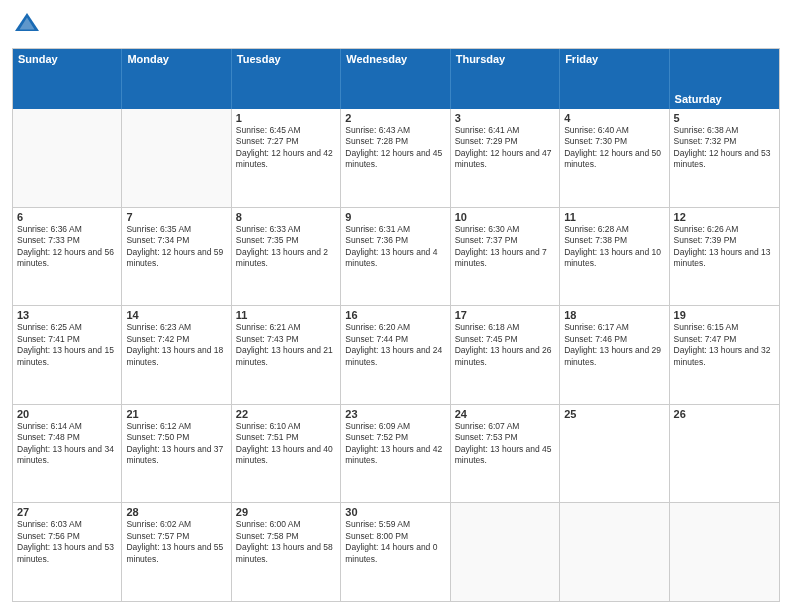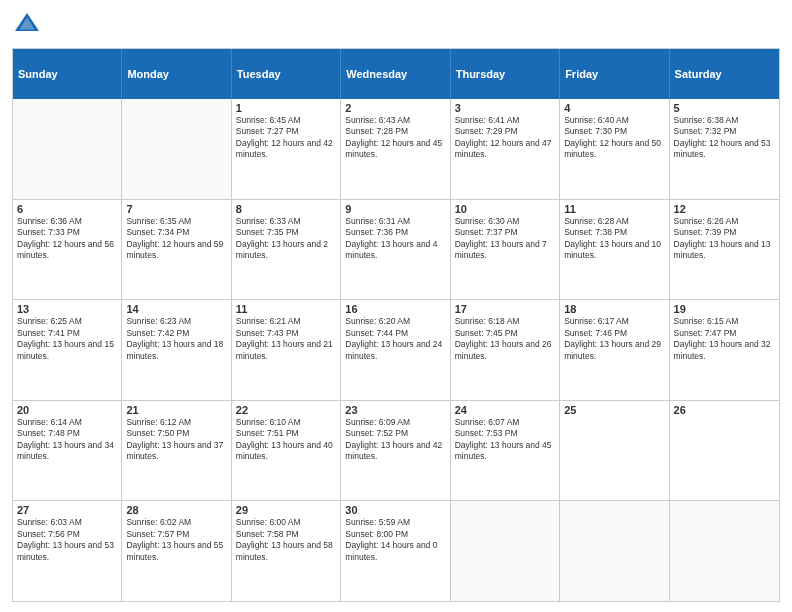--- a/index.html
+++ b/index.html
@@ -67,25 +67,25 @@
     }
     .cal-header {
       display: grid;
       grid-template-columns: repeat(7, 1fr);
       background: #1a6bb5;
     }
     .cal-header-cell {
       color: #fff;
       font-size: 11px;
       font-weight: bold;
-      padding: 19px 5px;
+      padding: 4px 5px;
       text-align: left;
       border-right: 1px solid #3a85c5;
     }
-    .cal-header-cell:last-child { border-right: none; }
+    .cal-header-cell:last-child { border-right: none; margin-top: 40px; }
     .cal-body {
       display: flex;
       flex-direction: column;
       flex: 1;
     }
     .cal-row {
       display: grid;
       grid-template-columns: repeat(7, 1fr);
       flex: 1;
       border-top: 1px solid #ccc;

